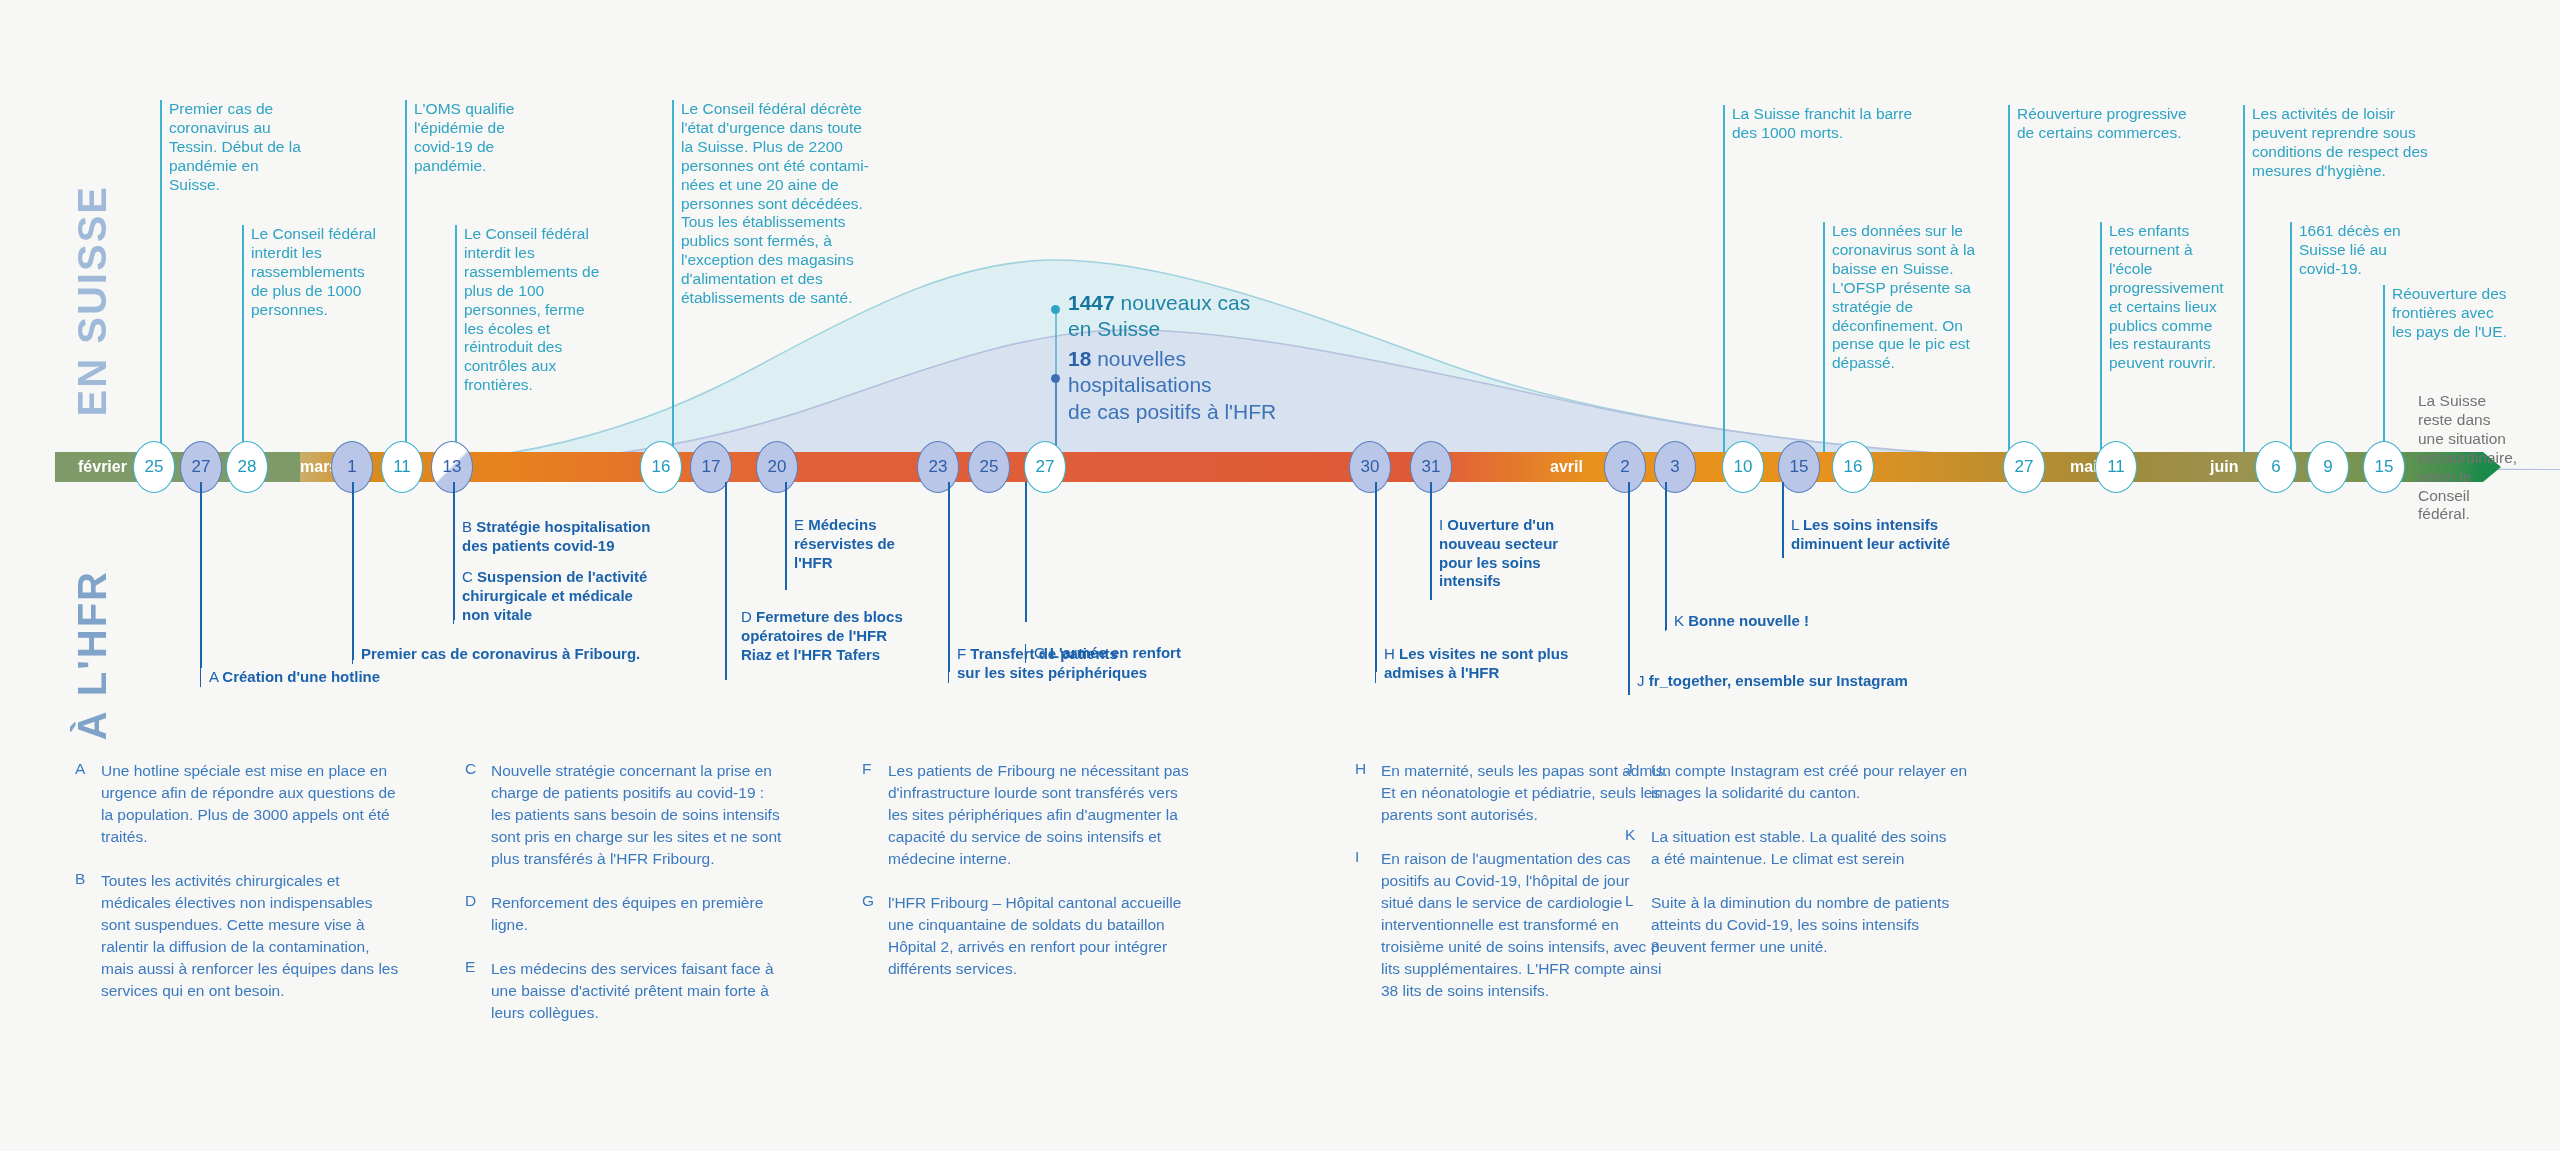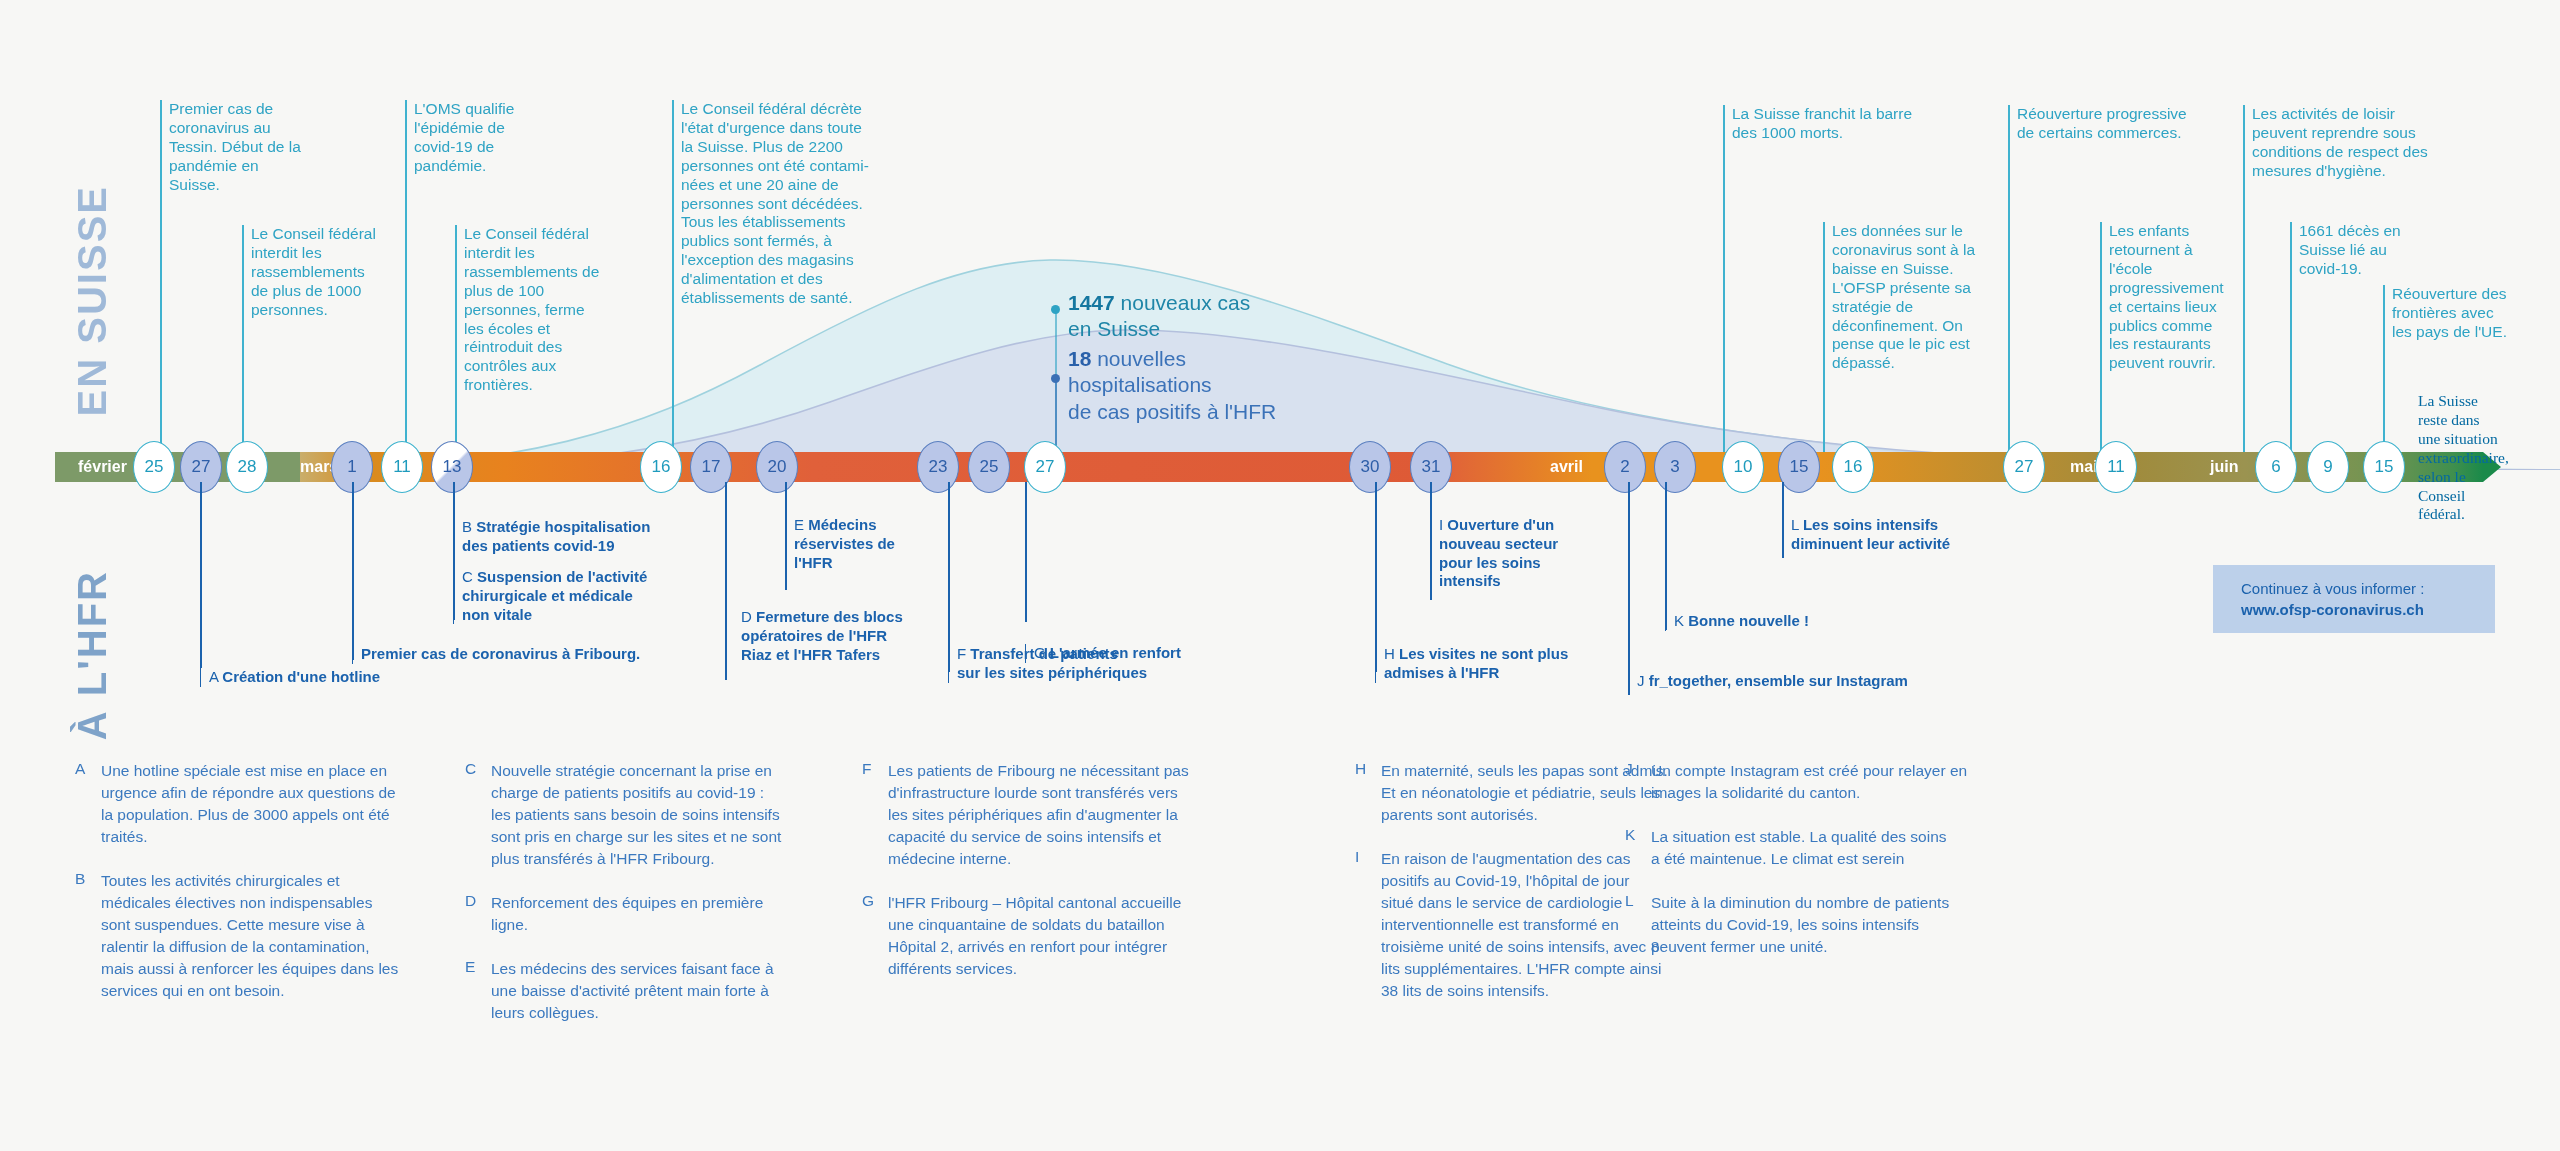--- a/index.html
+++ b/index.html
@@ -137,23 +137,22 @@
     position:absolute;left:0;top:0;
     color:#3b79bf;font-size:15.5px;width:22px;
   }
   .lg-text{
     margin-left:26px;
     color:#3b79bf;font-size:15.5px;line-height:1.42;
     white-space:pre-line;
   }
   .final-note{
     position:absolute;
-    color:#0369a1;font-size:15.5px;line-height:1.22;
+    color:#737373;font-size:15.5px;line-height:1.22;
     white-space:pre-line;
-    font-family:Liberation Serif, serif;
   }
 </style>
 </head>
 <body>
 
 <div class="stage">
 
   <div class="vtitle" id="vtitle-suisse">EN SUISSE</div>
   <div class="vtitle" id="vtitle-hfr">À L'HFR</div>
 
@@ -342,24 +341,20 @@
     </div>
 
   <div class="final-note" id="final-note" style="left: 2418px; top: 392px; width: 140px;">La Suisse
 reste dans
 une situation
 extraordinaire,
 selon le
 Conseil
 fédéral.</div>
 
-  <div id="info-box">
-    <div>Continuez à vous informer :</div>
-    <div class="u">www.ofsp-coronavirus.ch</div>
-  </div>
 
   <div id="legend">
       <div class="lg-col" style="left: 75px; width: 380px;">
         <div class="lg-item">
           <div class="lg-letter">A</div>
           <div class="lg-text">Une hotline spéciale est mise en place en
 urgence afin de répondre aux questions de
 la population. Plus de 3000 appels ont été
 traités.</div>
         </div>

